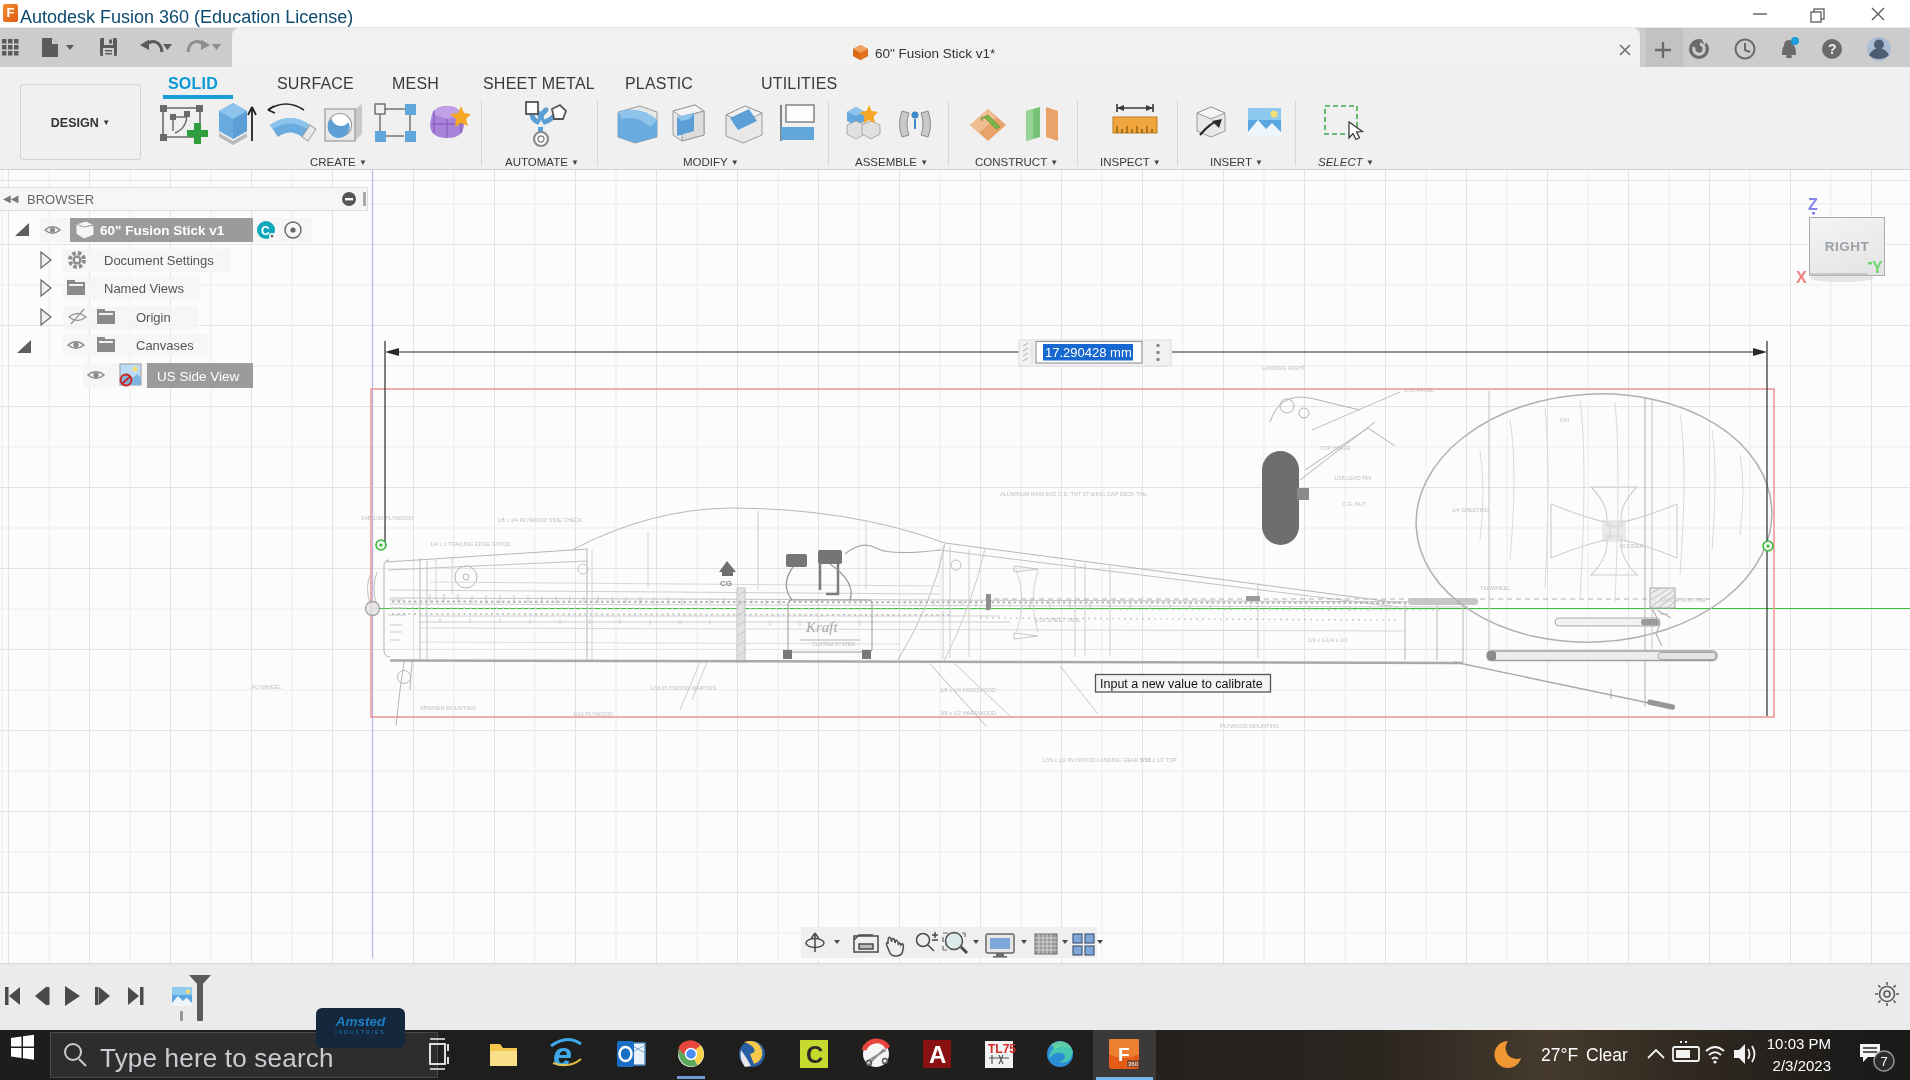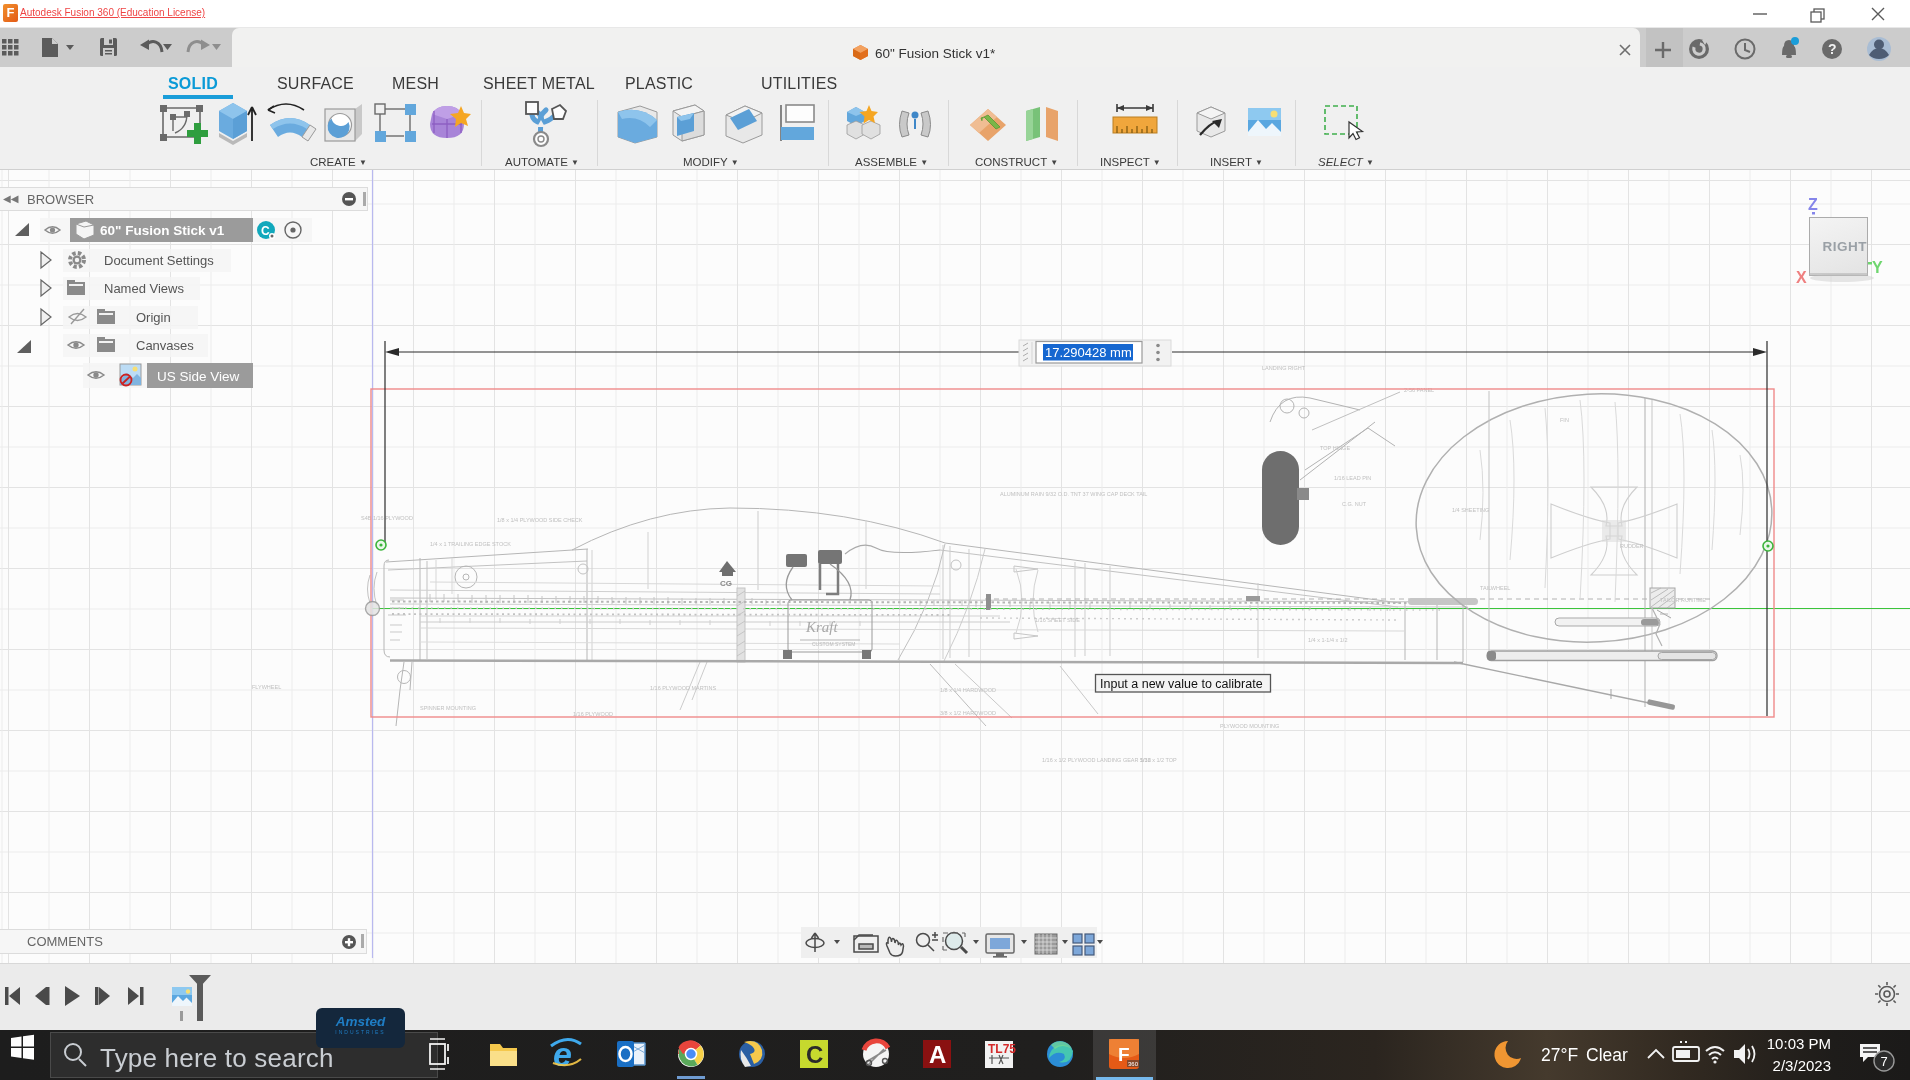--- a/index.html
+++ b/index.html
@@ -3,21 +3,21 @@
 <meta charset="utf-8">
 <style>
   * { margin:0; padding:0; box-sizing:border-box; }
   html,body { width:1910px; height:1080px; overflow:hidden; font-family:"Liberation Sans", sans-serif; }
   #app { position:relative; width:1910px; height:1080px; background:#fff; }
   .abs { position:absolute; }
 
   
   #titlebar { left:0; top:0; width:1910px; height:28px; background:#ffffff; border-bottom:1px solid #e8e8e8; }
   #fticon { left:3px; top:4px; width:15px; height:18px; background:linear-gradient(135deg,#f18f2c 0%,#e35b17 100%); border-radius:2px; color:#fff; font-weight:bold; font-size:13px; text-align:center; line-height:17px;}
-  #ttitle { left:20px; top:7px; font-size:10px; color:#ef4444;text-decoration:underline; }
+  #ttitle { left:20px; top:7px; font-size:18px; color:#0c4a6e; }
 
   
   #tabrow { left:0; top:28px; width:1910px; height:39px; background:#cccccc; }
   #doctab { left:232px; top:28px; width:1408px; height:39px; background:#f1f1f0; border-radius:7px 7px 0 0; }
   #plustile { left:1646px; top:28px; width:37px; height:39px; background:#c2c2c2; }
 
   
   #ribbon { left:0; top:67px; width:1910px; height:103px; background:#f0f0f0; border-bottom:1px solid #d0d0d0; }
   .tabname { top:75px; font-size:16px; color:#3a3a3a; letter-spacing:0.2px; }
   .grplabel { top:156px; font-size:11.5px; color:#3a3a3a; }
@@ -38,21 +38,21 @@
   
   #browserhdr { left:0px; top:17px; width:368px; height:24px; background:#f6f6f6; border:1px solid #dcdcdc; border-left:none; color:#666; font-size:13px; }
 
   
   #commentsbar { left:0px; top:759px; width:367px; height:25px; background:#f6f6f6; border:1px solid #dcdcdc; border-left:none; color:#666; font-size:13px; }
 
   
   #navbar { left:801px; top:757px; width:296px; height:31px; background:#efefef; }
 
   
-  #viewcube { left:1809px; top:47px; width:59px; height:59px; background:linear-gradient(160deg,#f4f4f4,#e3e3e3); border:1px solid #ababab; color:#9aa0a6; font-size:13.5px; font-weight:bold; text-align:right; line-height:57px; letter-spacing:0.5px; }
+  #viewcube { left:1809px; top:47px; width:76px; height:59px; background:linear-gradient(160deg,#f4f4f4,#e3e3e3); border:1px solid #ababab; color:#9aa0a6; font-size:13.5px; font-weight:bold; text-align:center; line-height:57px; letter-spacing:0.5px; }
 
   
   #timeline { left:0; top:963px; width:1910px; height:67px; background:#ebebeb; border-top:1px solid #d8d8d8; }
 
   
   #taskbar { left:0; top:1030px; width:1910px; height:50px;
      background:linear-gradient(to right,#1d1d1d 0%,#201f1e 55%,#2b251f 72%,#453a2d 81%,#322a21 88%,#1e1c1a 96%,#1b1a19 100%); }
   #searchbox { left:50px; top:1032px; width:388px; height:46px; background:#2d2d2d; border:1px solid #4a4a4a; }
   #searchtxt { left:100px; top:1043px; font-size:26px; color:#c9cdd2; letter-spacing:0.2px; }
   #amsted { left:316px; top:1008px; width:89px; height:40px; background:#14273c; border-radius:6px; text-align:center; }
@@ -136,20 +136,21 @@
   </svg>
   <div id="centertab" class="abs" style="left:852px;top:44px;font-size:13.5px;color:#333;">
     <span style="display:inline-block;width:17px;height:16px;vertical-align:-3px;margin-right:6px;"><svg width="17" height="17" viewBox="0 0 17 17">
           <polygon points="8.5,1 16,5 16,12 8.5,16 1,12 1,5" fill="#e87c31"></polygon>
           <polygon points="8.5,1 16,5 8.5,9 1,5" fill="#f3a15f"></polygon>
           <polygon points="8.5,9 16,5 16,12 8.5,16" fill="#e2701e"></polygon>
           <polygon points="1,5 8.5,9 8.5,16 1,12" fill="#d96a16"></polygon>
         </svg></span>60" Fusion Stick v1*</div>
 
   <div id="ribbon" class="abs"></div>
+  <div id="designbtn" class="abs">DESIGN <span style="font-size:8px;position:relative;top:-2px;">▼</span></div>
   <div class="abs tabname" style="left:168px;color:#0a9ad7;font-weight:bold;">SOLID</div>
   <div class="abs" style="left:163px;top:95px;width:70px;height:4px;background:#1a9dd9;"></div>
   <div class="abs tabname" style="left:277px;">SURFACE</div>
   <div class="abs tabname" style="left:392px;">MESH</div>
   <div class="abs tabname" style="left:483px;">SHEET METAL</div>
   <div class="abs tabname" style="left:625px;">PLASTIC</div>
   <div class="abs tabname" style="left:734px;margin-left:27px;">UTILITIES</div>
 
   <div class="abs grplabel" style="left:285px;margin-left:25px;">CREATE <span class="dn">▼</span></div>
   <div class="abs grplabel" style="left:505px;">AUTOMATE <span class="dn">▼</span></div>
@@ -597,29 +598,20 @@
       <g>
         <rect x="120" y="150" width="21" height="21" fill="#bcdcf5" stroke="#9a9a9a" stroke-width="1"></rect>
         <path d="M120 166 l7 -7 6 5 4 -4 4 4 v7 h-21 Z" fill="#7fb4e0"></path>
         <circle cx="135" cy="155" r="2.5" fill="#f7df74"></circle>
         <circle cx="126" cy="166" r="5.5" fill="none" stroke="#cc2222" stroke-width="1.8"></circle>
         <line x1="122.5" y1="169.5" x2="130" y2="162.5" stroke="#cc2222" stroke-width="1.8"></line>
       </g>
       <text x="157" y="167" font-size="13.5" fill="#fff">US Side View</text>
     </svg>
 
-    <div id="commentsbar" class="abs">
-        <span style="position:absolute;left:27px;top:4px;">COMMENTS</span>
-      <svg style="position:absolute;left:341px;top:4px;" width="18" height="18">
-          <circle cx="8" cy="8" r="7" fill="#555"></circle>
-          <rect x="4" y="7" width="8" height="2.4" fill="#fff"></rect>
-          <rect x="6.8" y="4.2" width="2.4" height="8" fill="#fff"></rect>
-        </svg>
-      <div style="position:absolute;left:361px;top:4px;width:2.5px;height:14px;background:#aaa;"></div>
-    </div>
 
     <div id="navbar" class="abs"></div>
     <svg class="abs" style="left:801px;top:757px;" width="306" height="31" viewBox="0 0 306 31">
       <g stroke="#4a4a4a" stroke-width="1.5" fill="none">
         <ellipse cx="14" cy="16" rx="9" ry="4.5"></ellipse>
         <path d="M14 25 V6 M14 6 l-3.5 5 M14 6 l3.5 5"></path>
         <polygon points="33,13 39,13 36,17" fill="#4a4a4a" stroke="none"></polygon>
         <rect x="53" y="9" width="24" height="16"></rect>
         <path d="M53 13 l5 -5 h14"></path>
         <rect x="58" y="17" width="14" height="5" fill="#b9b9b9"></rect>

